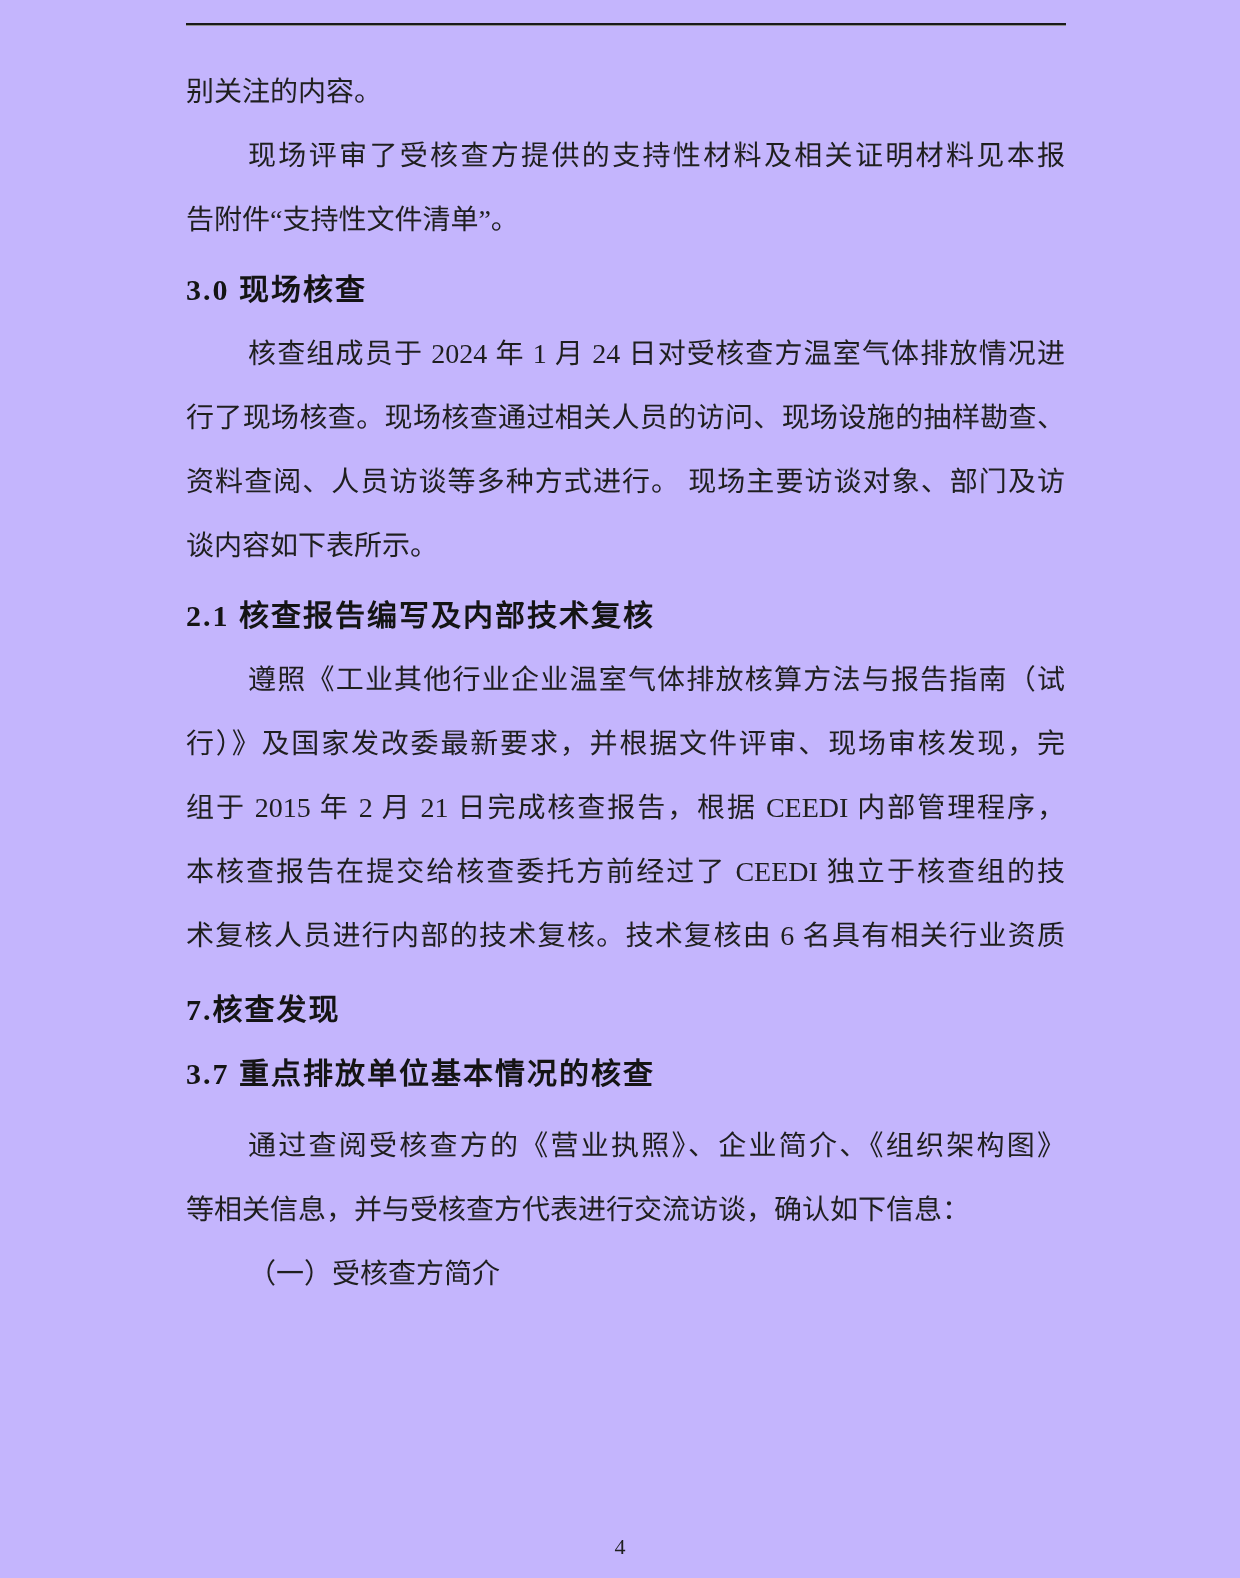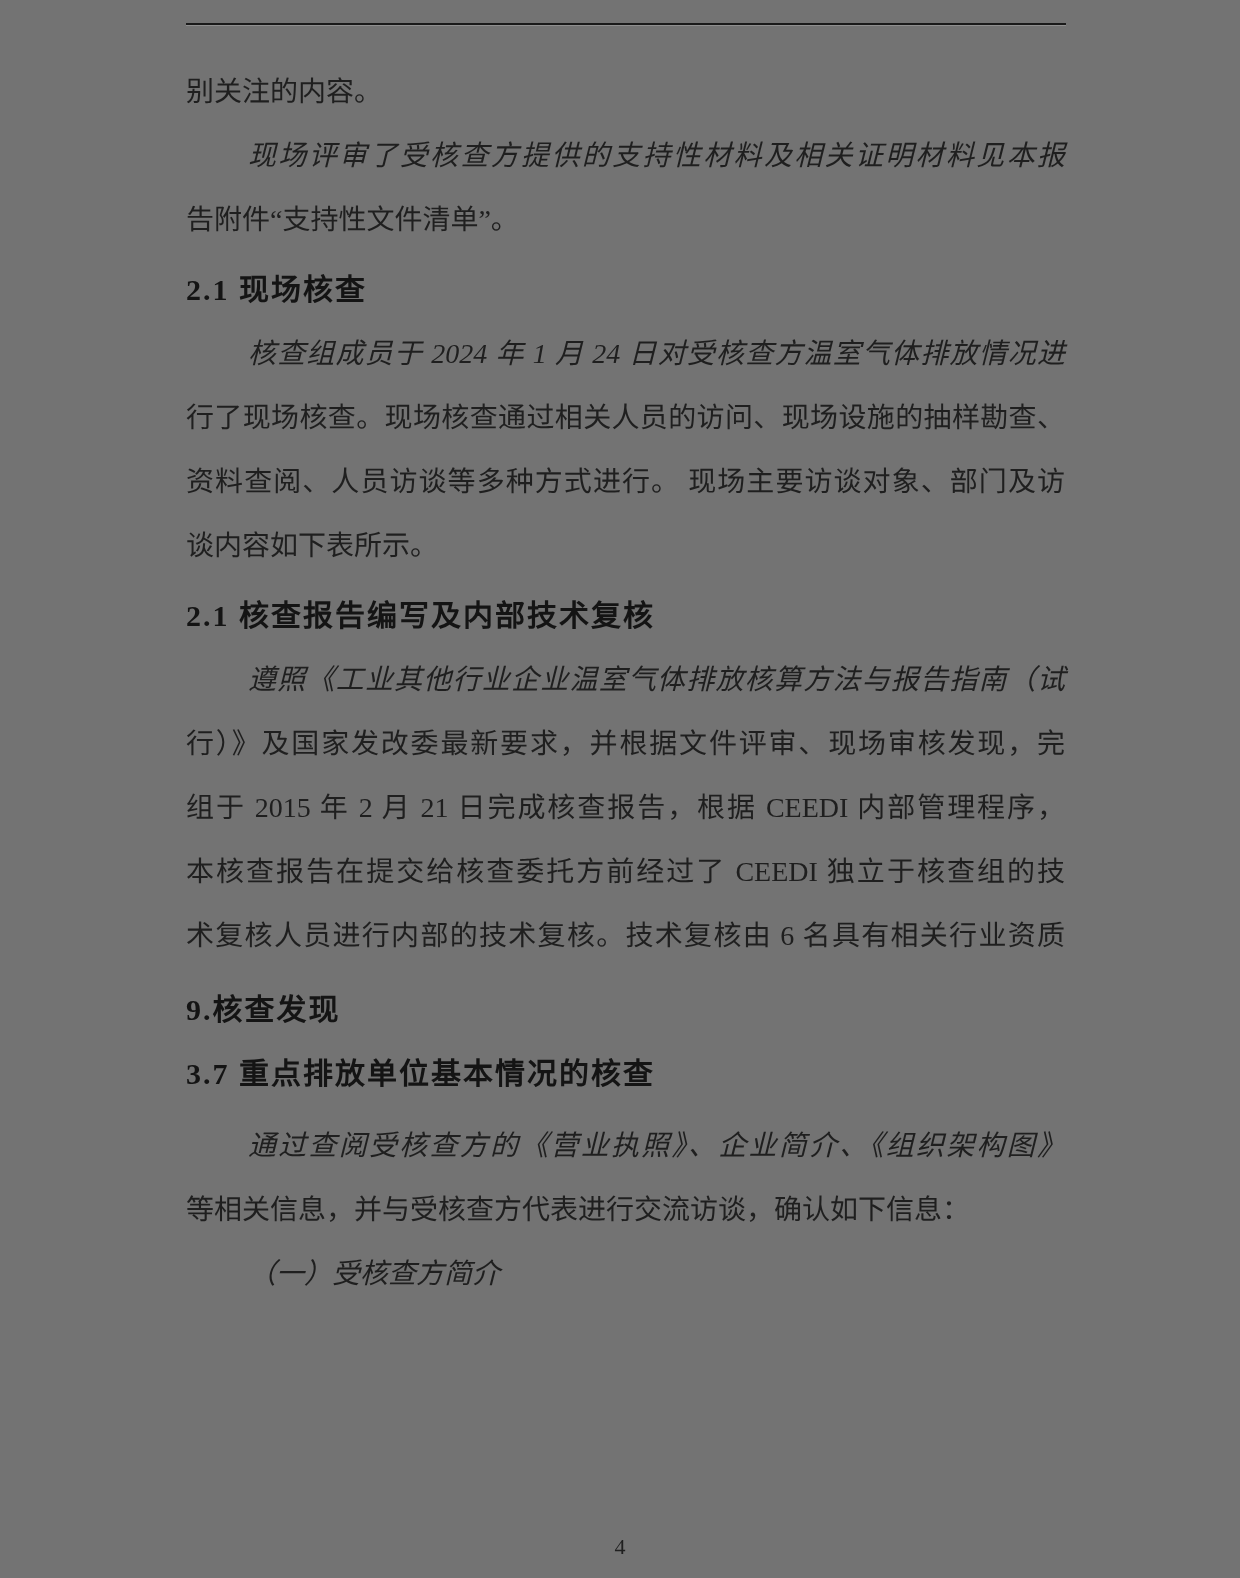--- a/index.html
+++ b/index.html
@@ -2,21 +2,21 @@
 <html lang="zh-CN"><head>
 <meta charset="utf-8">
 <title>核查报告 第4页</title>
 <style>
   html,body{margin:0;padding:0;background:#e9e9e9;}
   .page{
     position:relative;
     width:1240px;
     height:1578px;
     margin:0 auto;
-    background:#737373;
+    background:#c4b5fd;
     font-family:"Liberation Serif","DejaVu Serif",serif;
     color:#1f1f1f;
     overflow:hidden;
   }
   .top-rule{
     position:absolute;
     top:23px;
     left:186px;
     width:880px;
     height:2px;
@@ -29,21 +29,21 @@
     left:186px;
     width:879px;
   }
   .line{
     height:64px;
     line-height:64px;
     font-size:28px;
     white-space:normal;
     overflow:visible;
   }
-  .indent{ padding-left:62px;font-style:italic; }
+  .indent{ padding-left:62px; }
   .justify{
     text-align:justify;
     text-align-last:justify;
     text-justify:inter-character;
   }
   .heading{
     font-weight:bold;
     font-size:30px;
     letter-spacing:2px;
     color:#141414;
@@ -67,34 +67,34 @@
 <body>
 
 <div class="page">
   <div class="top-rule"></div>
 
   <main class="content">
     <div class="line">别关注的内容。</div>
     <div class="line indent justify">现场评审了受核查方提供的支持性材料及相关证明材料见本报</div>
     <div class="line">告附件“支持性文件清单”。</div>
 
-    <div class="line heading mt6">2.1 现场核查</div>
+    <div class="line heading mt6">3.0 现场核查</div>
     <div class="line indent justify">核查组成员于 2024 年 1 月 24 日对受核查方温室气体排放情况进</div>
     <div class="line justify">行了现场核查。现场核查通过相关人员的访问、现场设施的抽样勘查、</div>
     <div class="line justify">资料查阅、人员访谈等多种方式进行。 现场主要访谈对象、部门及访</div>
     <div class="line">谈内容如下表所示。</div>
 
     <div class="line heading mt6">2.1 核查报告编写及内部技术复核</div>
     <div class="line indent justify">遵照《工业其他行业企业温室气体排放核算方法与报告指南（试</div>
     <div class="line justify">行）》及国家发改委最新要求，并根据文件评审、现场审核发现，完</div>
     <div class="line justify">组于 2015 年 2 月 21 日完成核查报告，根据 CEEDI 内部管理程序，</div>
     <div class="line justify">本核查报告在提交给核查委托方前经过了 CEEDI 独立于核查组的技</div>
     <div class="line justify">术复核人员进行内部的技术复核。技术复核由 6 名具有相关行业资质</div>
 
-    <div class="line heading mt10">9.核查发现</div>
+    <div class="line heading mt10">7.核查发现</div>
     <div class="line heading">3.7 重点排放单位基本情况的核查</div>
 
     <div class="line indent justify mt8">通过查阅受核查方的《营业执照》、企业简介、《组织架构图》</div>
     <div class="line">等相关信息，并与受核查方代表进行交流访谈，确认如下信息：</div>
     <div class="line indent">（一）受核查方简介</div>
   </main>
 
   <div class="page-number">4</div>
 </div>
 

